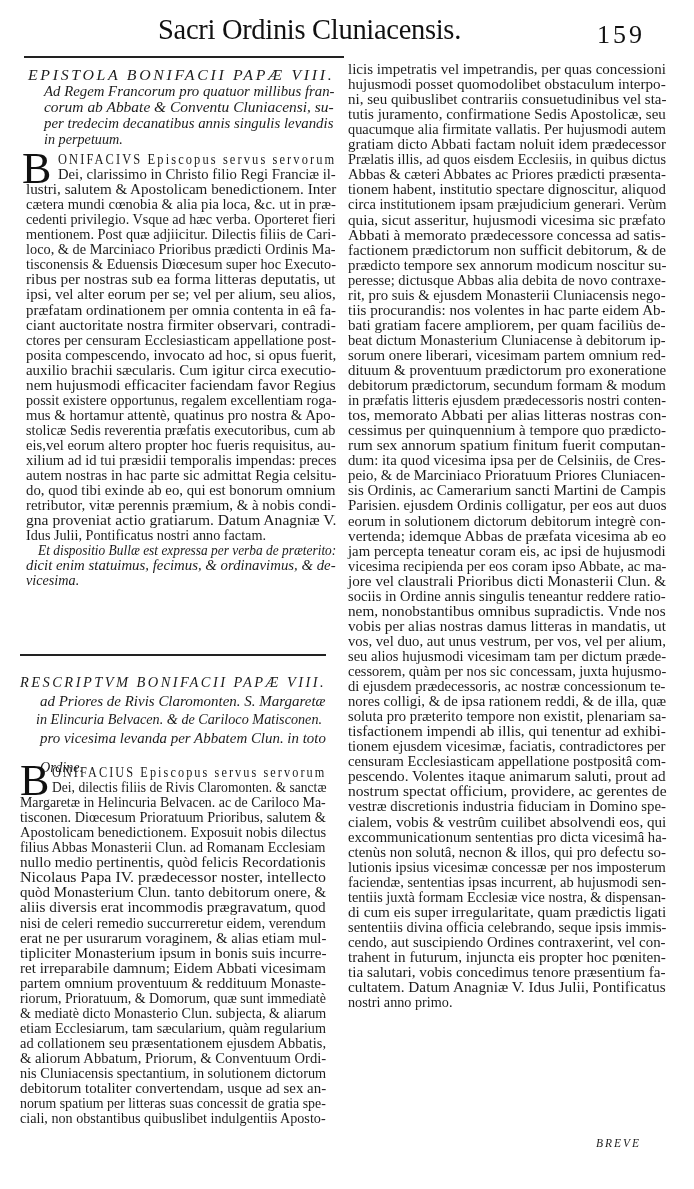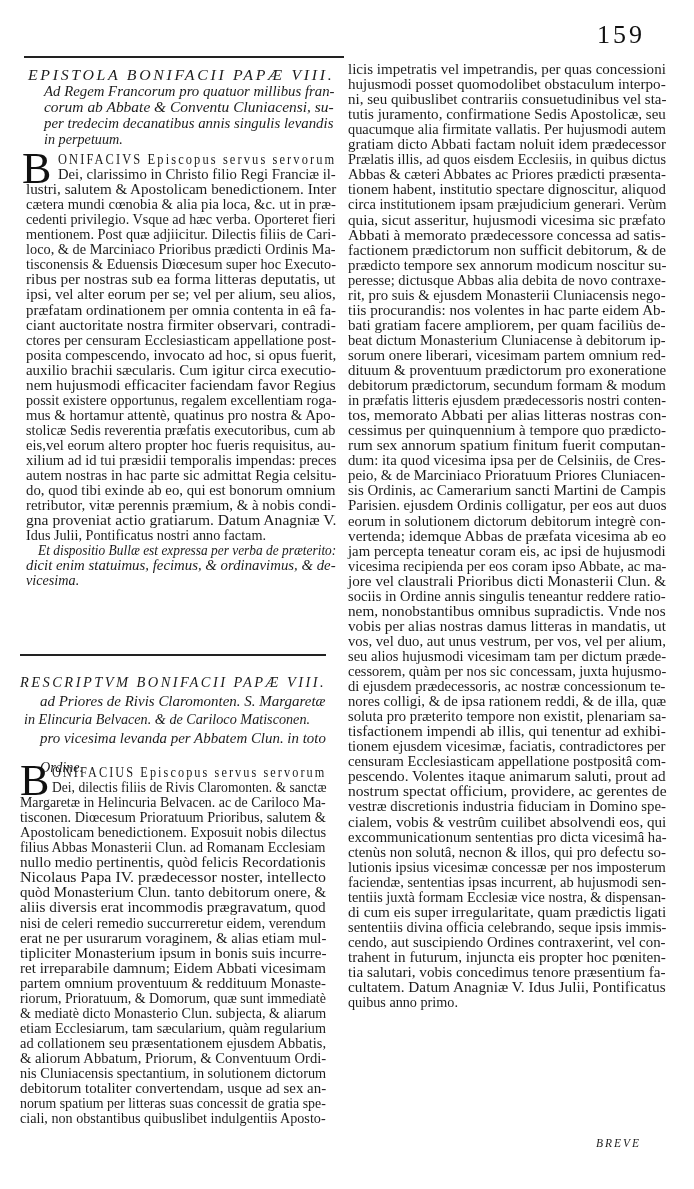--- a/index.html
+++ b/index.html
@@ -20,20 +20,21 @@
   .caps { letter-spacing: 2.4px; }
   .sect-rule { position: absolute; left: 20px; width: 306px; height: 1.6px; background: #222; }
   .dropcap { position: absolute; font-family: "Liberation Serif", serif; font-size: 44px; line-height: 38px; color: #111; }
   .catchword { position: absolute; top: 1137px; left: 596px; font-style: italic; font-size: 11.5px;
                letter-spacing: 2px; font-family: "Liberation Serif", serif; color: #222; }
 </style>
 </head>
 <body>
 
 <div class="page">
+  <div class="running-head">Sacri Ordinis Cluniacensis.</div>
   <div class="page-number">159</div>
   <div class="head-rule"></div>
 
   <div class="col col-left" id="col-left">
       <div class="line ital caps" style="top: 68px; left: 8px; transform: scaleX(1.1168);">EPISTOLA BONIFACII PAPÆ VIII.</div>
       <div class="line ital" style="top: 84px; left: 24px; transform: scaleX(1.0432);">Ad Regem Francorum pro quatuor millibus fran-</div>
       <div class="line ital" style="top: 100px; left: 24px; transform: scaleX(1.0902);">corum ab Abbate &amp; Conventu Cluniacensi, su-</div>
       <div class="line ital" style="top: 116px; left: 24px; transform: scaleX(1.0469);">per tredecim decanatibus annis singulis levandis</div>
       <div class="line ital" style="top: 132px; left: 24px;">in perpetuum.</div>
       <div class="dropcap" style="top: 150px; left: 2px;">B</div>
@@ -62,21 +63,21 @@
       <div class="line" style="top: 483.1px; left: 6px; transform: scaleX(1.0403);">do, quod tibi exinde ab eo, qui est bonorum omnium</div>
       <div class="line" style="top: 498.15px; left: 6px; transform: scaleX(1.0473);">retributor, vitæ perennis præmium, &amp; à nobis condi-</div>
       <div class="line" style="top: 513.2px; left: 6px; transform: scaleX(1.0993);">gna proveniat actio gratiarum. Datum Anagniæ V.</div>
       <div class="line" style="top: 528.25px; left: 6px;">Idus Julii, Pontificatus nostri anno factam.</div>
       <div class="line ital" style="top: 543.3px; left: 18px; transform: scaleX(0.943);">Et dispositio Bullæ est expressa per verba de præterito:</div>
       <div class="line ital" style="top: 558.35px; left: 6px; transform: scaleX(1.0438);">dicit enim statuimus, fecimus, &amp; ordinavimus, &amp; de-</div>
       <div class="line ital" style="top: 573.4px; left: 6px;">vicesima.</div>
       <div class="sect-rule" style="top: 654px; left: 0px; width: 306px;"></div>
       <div class="line ital caps" style="top: 675px; left: 0px; transform: scaleX(1.02);">RESCRIPTVM BONIFACII PAPÆ VIII.</div>
       <div class="line ital" style="top: 693.5px; left: 20px; transform: scaleX(1.0554);">ad Priores de Rivis Claromonten. S. Margaretæ</div>
-      <div class="line ital" style="top: 712px; left: 4px; transform: scaleX(1);">in Elincuria Belvacen. &amp; de Cariloco Matisconen.</div>
+      <div class="line ital" style="top: 712px; left: 16px; transform: scaleX(1);">in Elincuria Belvacen. &amp; de Cariloco Matisconen.</div>
       <div class="line ital" style="top: 730.5px; left: 20px; transform: scaleX(1.0515);">pro vicesima levanda per Abbatem Clun. in toto</div>
       <div class="line ital" style="top: 749px; left: 20px; margin-top: 11px;">Ordine.</div>
       <div class="dropcap" style="top: 762px; left: 0px;">B</div>
       <div class="line caps" style="top: 765px; left: 32px; transform: scaleX(0.8644);">ONIFACIUS Episcopus servus servorum</div>
       <div class="line" style="top: 780.05px; left: 32px; transform: scaleX(0.958);">Dei, dilectis filiis de Rivis Claromonten. &amp; sanctæ</div>
       <div class="line" style="top: 795.1px; left: 0px; transform: scaleX(0.9808);">Margaretæ in Helincuria Belvacen. ac de Cariloco Ma-</div>
       <div class="line" style="top: 810.15px; left: 0px; transform: scaleX(1.0066);">tisconen. Diœcesum Prioratuum Prioribus, salutem &amp;</div>
       <div class="line" style="top: 825.2px; left: 0px; transform: scaleX(1.0234);">Apostolicam benedictionem. Exposuit nobis dilectus</div>
       <div class="line" style="top: 840.25px; left: 0px; transform: scaleX(0.9903);">filius Abbas Monasterii Clun. ad Romanam Ecclesiam</div>
       <div class="line" style="top: 855.3px; left: 0px; transform: scaleX(1.0625);">nullo medio pertinentis, quòd felicis Recordationis</div>
@@ -154,17 +155,17 @@
       <div class="line" style="top: 844.6px; left: 4px; transform: scaleX(1.0495);">ctenùs non solutâ, necnon &amp; illos, qui pro defectu so-</div>
       <div class="line" style="top: 859.65px; left: 4px; transform: scaleX(1.0258);">lutionis ipsius vicesimæ concessæ per nos imposterum</div>
       <div class="line" style="top: 874.7px; left: 4px; transform: scaleX(1.0192);">faciendæ, sententias ipsas incurrent, ab hujusmodi sen-</div>
       <div class="line" style="top: 889.75px; left: 4px; transform: scaleX(1.0032);">tentiis juxtà formam Ecclesiæ vice nostra, &amp; dispensan-</div>
       <div class="line" style="top: 904.8px; left: 4px; transform: scaleX(1.0743);">di cum eis super irregularitate, quam prædictis ligati</div>
       <div class="line" style="top: 919.85px; left: 4px; transform: scaleX(1.0225);">sententiis divina officia celebrando, seque ipsis immis-</div>
       <div class="line" style="top: 934.9px; left: 4px; transform: scaleX(1.0495);">cendo, aut suscipiendo Ordines contraxerint, vel con-</div>
       <div class="line" style="top: 949.95px; left: 4px; transform: scaleX(1.0671);">trahent in futurum, injuncta eis propter hoc pœniten-</div>
       <div class="line" style="top: 965px; left: 4px; transform: scaleX(1.0707);">tia salutari, vobis concedimus tenore præsentium fa-</div>
       <div class="line" style="top: 980.05px; left: 4px; transform: scaleX(1.078);">cultatem. Datum Anagniæ V. Idus Julii, Pontificatus</div>
-      <div class="line" style="top: 995.1px; left: 4px;">quibus anno primo.</div>
+      <div class="line" style="top: 995.1px; left: 4px;">nostri anno primo.</div>
     </div>
 
   <div class="catchword">BREVE</div>
 </div>
 
 </body></html>

